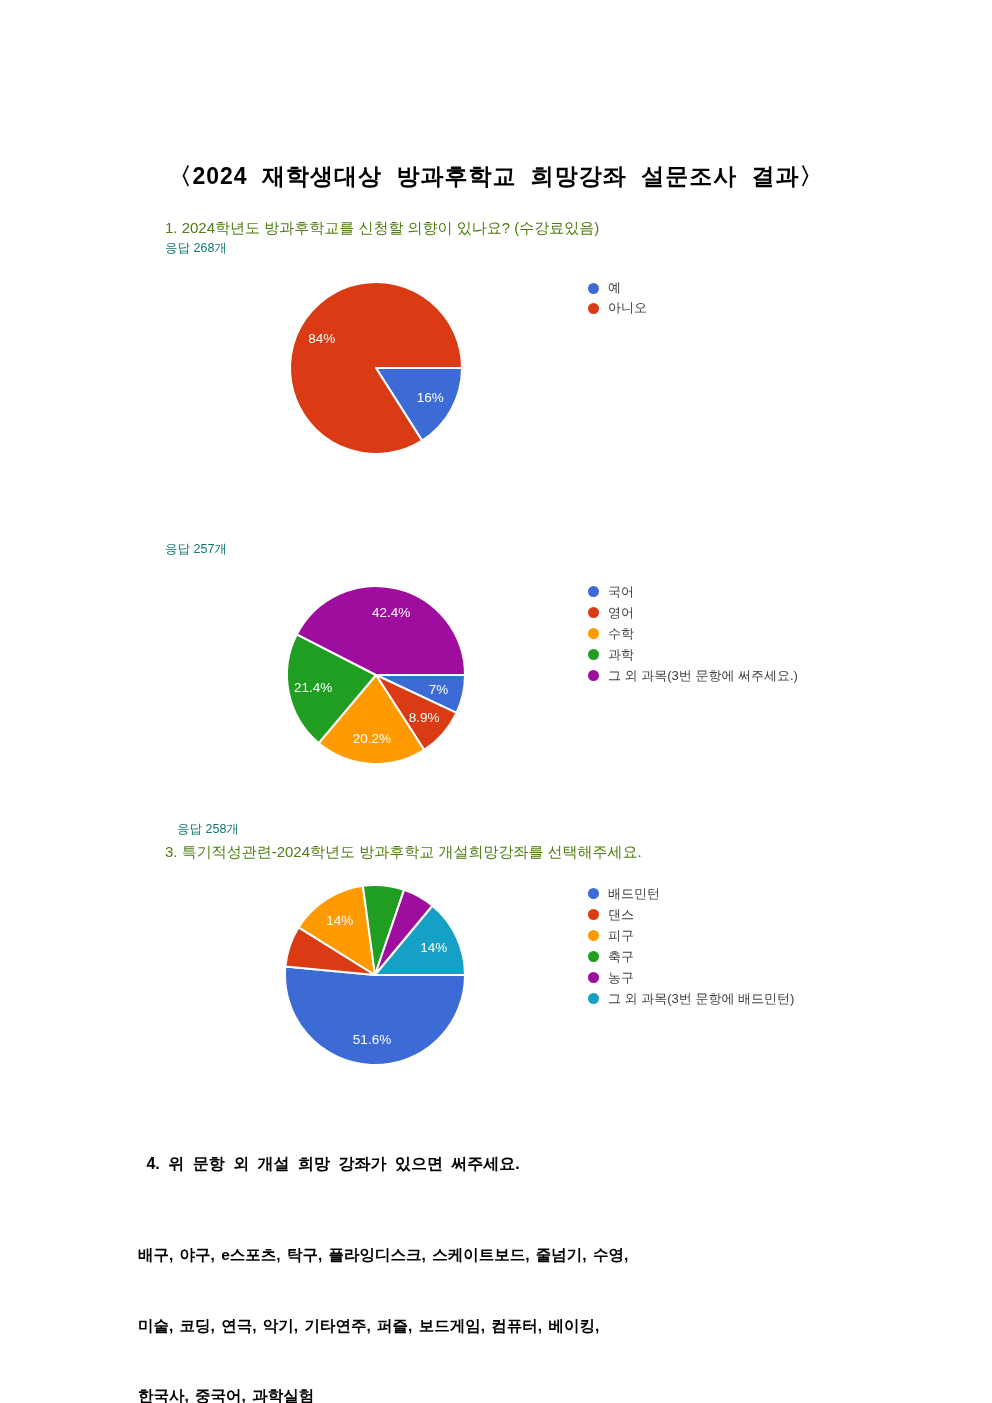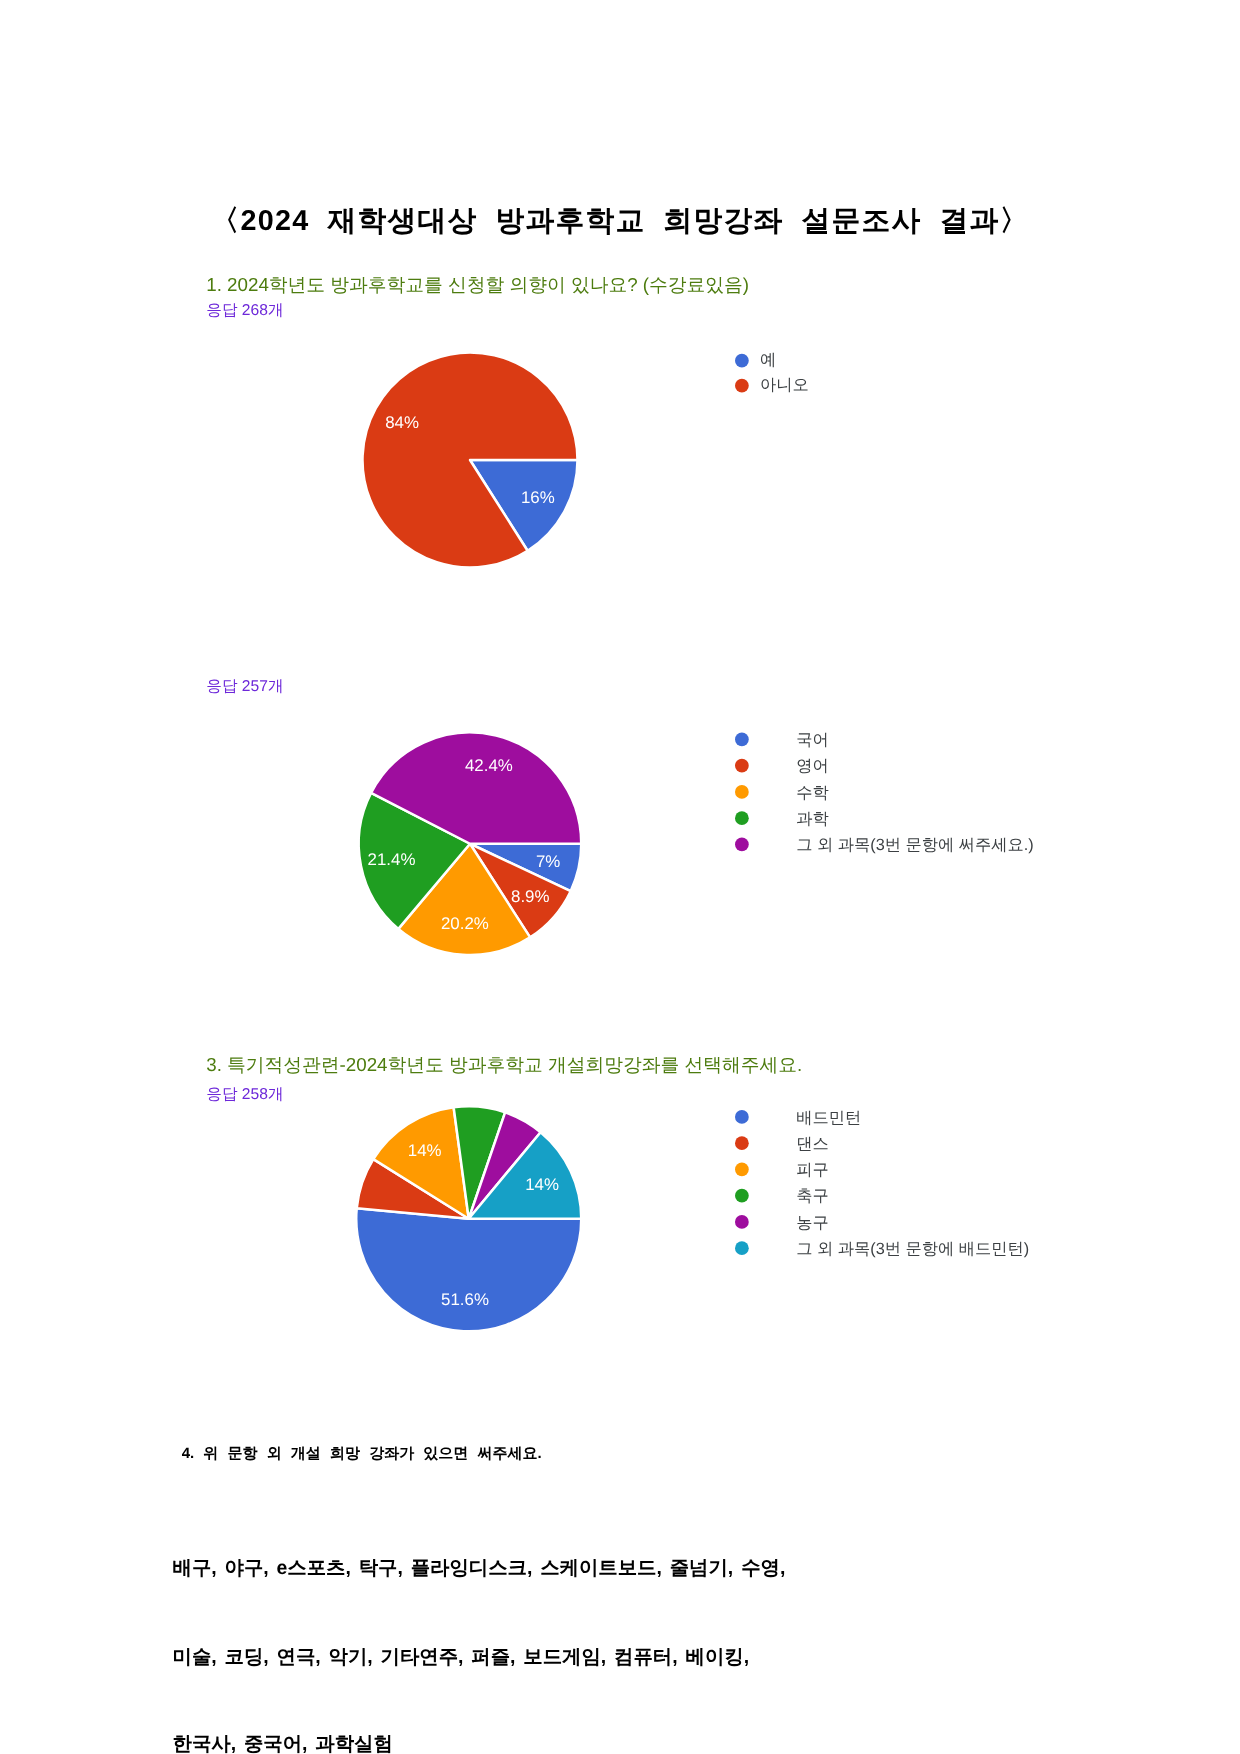--- a/index.html
+++ b/index.html
@@ -9,40 +9,40 @@
   }
   .doc-title{
     position:absolute;top:161px;left:0;width:992px;text-align:center;
     font-size:23px;font-weight:700;color:#000;letter-spacing:1px;word-spacing:7px;
     white-space:pre;
   }
   .q-heading{
     position:absolute;left:165px;font-size:15px;color:#4d7c0f;white-space:pre;
   }
   .q-resp{
-    position:absolute;left:165px;font-size:12.5px;color:#6d28d9;white-space:pre;
+    position:absolute;left:165px;font-size:12.5px;color:#0f766e;white-space:pre;
   }
   #qh-0{top:219px;} #qr-0{top:240px;}
   #qh-1{top:519px;} #qr-1{top:541px;}
-  #qh-2{top:843px;} #qr-2{top:867px;}
+  #qh-2{top:843px;} #qr-2{top:821px;margin-left:12px;}
   .chart{position:absolute;}
   #chart-0{left:280px;top:272px;width:192px;height:192px;}
   #chart-1{left:277px;top:576px;width:198px;height:198px;}
   #chart-2{left:275px;top:875px;width:200px;height:200px;}
   .legend{position:absolute;}
   #legend-0{left:588px;top:278px;}
   #legend-1{left:588px;top:581px;}
   #legend-2{left:588px;top:883px;}
   .legend-item{display:flex;align-items:center;height:20px;}
-  #legend-1 .legend-item,#legend-2 .legend-item{height:21px;gap:29px;}
+  #legend-1 .legend-item,#legend-2 .legend-item{height:21px;}
   .legend-dot{width:11px;height:11px;border-radius:50%;margin-right:9px;flex:none;}
   .legend-label{font-size:13px;color:#3c4043;white-space:nowrap;}
   .bold-line{position:absolute;left:138px;font-weight:700;color:#000;white-space:pre;}
   .summary{top:1095px;font-size:16px;}
-  .q4{top:1154px;font-size:12px;word-spacing:4px;}
+  .q4{top:1154px;font-size:16px;word-spacing:4px;}
   .answers{top:1196px;font-size:15.5px;line-height:23.5px;word-spacing:2px;}
   svg text.pct{font-family:"Liberation Sans","DejaVu Sans",sans-serif;font-size:13.5px;fill:#ffffff;}
 </style>
 </head>
 <body>
 
 <div class="page">
 
   <div class="doc-title">〈2024 재학생대상 방과후학교 희망강좌 설문조사 결과〉</div>
 

